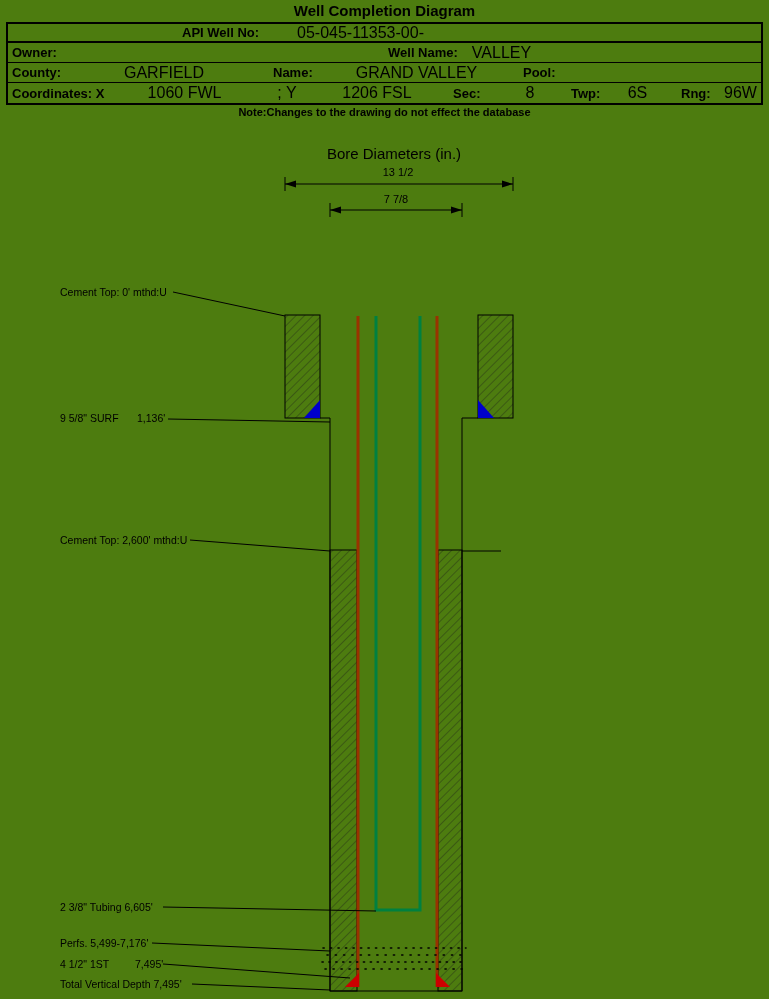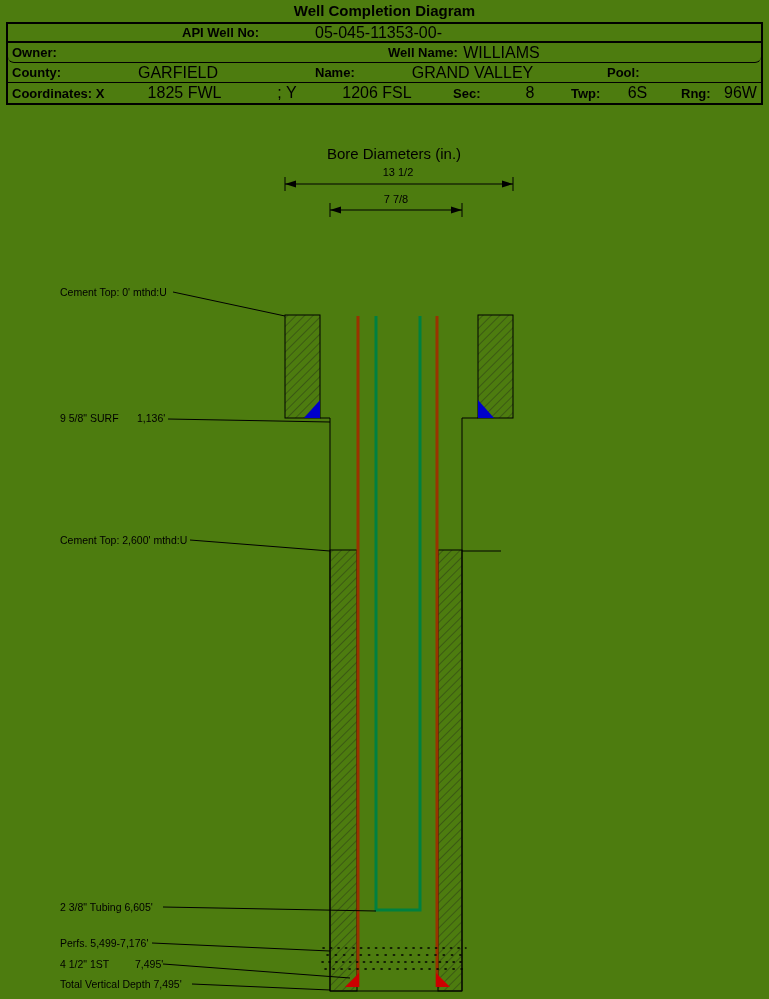--- a/index.html
+++ b/index.html
@@ -21,28 +21,28 @@
     border: 2px solid #000;
   }
   .row {
     display: grid; align-items: center;
     height: 19px; border-bottom: 1px solid #000;
     font-size: 12px;
   }
   .row:last-child { border-bottom: none; }
   .row-api {
     display: flex; align-items: center;
-    height: 17px; padding-left: 170px; gap: 56px;
+    height: 17px; padding-left: 170px; gap: 38px;
     border-bottom: 2px solid #000;
   }
   .lbl { font-weight: bold; font-size: 13px; padding-left: 4px; white-space: nowrap; }
   .val { font-size: 16px; text-align: center; white-space: nowrap; }
   .pl16 { padding-left: 16px; }
-  .row-owner  { grid-template-columns: 106px 270px 70px 95px 140px 1fr; border-radius: 6px; }
-  .row-county { grid-template-columns: 106px 100px 55px 85px 125px 40px 60px 1fr; gap: 14px; }
+  .row-owner  { grid-template-columns: 106px 270px 70px 95px 140px 1fr; }
+  .row-county { grid-template-columns: 106px 100px 55px 85px 125px 40px 60px 1fr; }
   .row-coords { grid-template-columns: 104px 145px 60px 120px 68px 50px 55px 55px 55px 1fr; height: 20px; }
 
   .note {
     position: absolute; top: 106px; left: 0; width: 100%;
     text-align: center; font-weight: bold; font-size: 11px;
   }
 
   svg.diagram { position: absolute; top: 0; left: 0; }
   svg text { font-family: "Liberation Sans", sans-serif; fill: #000; }
   .t-label { font-size: 10.5px; }
@@ -59,47 +59,48 @@
 
   <div class="hdr-table">
     <div class="row row-api">
       <span class="lbl">API Well No:</span>
       <span class="val">05-045-11353-00-</span>
     </div>
     <div class="row row-owner">
       <span class="lbl">Owner:</span>
       <span class="sp"></span>
       <span class="lbl">Well Name:</span>
-      <span class="val">WILLIAMS</span>
+      <span class="val">VALLEY</span>
       <span class="sp"></span>
     </div>
     <div class="row row-county">
       <span class="lbl">County:</span>
       <span class="val">GARFIELD</span>
       <span class="sp"></span>
       <span class="lbl">Name:</span>
       <span class="val">GRAND VALLEY</span>
       <span class="sp"></span>
       <span class="lbl">Pool:</span>
       <span class="sp"></span>
     </div>
     <div class="row row-coords">
       <span class="lbl">Coordinates: X</span>
-      <span class="val">1825 FWL</span>
+      <span class="val">1060 FWL</span>
       <span class="val">; Y</span>
       <span class="val">1206 FSL</span>
       <span class="lbl pl16">Sec:</span>
       <span class="val">8</span>
       <span class="lbl pl16">Twp:</span>
       <span class="val">6S</span>
       <span class="lbl pl16">Rng:</span>
       <span class="val">96W</span>
     </div>
   </div>
 
+  <div class="note">Note:Changes to the drawing do not effect the database</div>
 
   <svg class="diagram" width="769" height="999" viewBox="0 0 769 999">
     <defs>
       <pattern id="hatch" patternUnits="userSpaceOnUse" width="6" height="6" patternTransform="rotate(45)">
         <line x1="0" y1="0" x2="0" y2="6" stroke="#1a1a1a" stroke-width="0.7"></line>
       </pattern>
     </defs>
 
     <text class="t-bore" x="394" y="159" text-anchor="middle">Bore Diameters (in.)</text>
 

